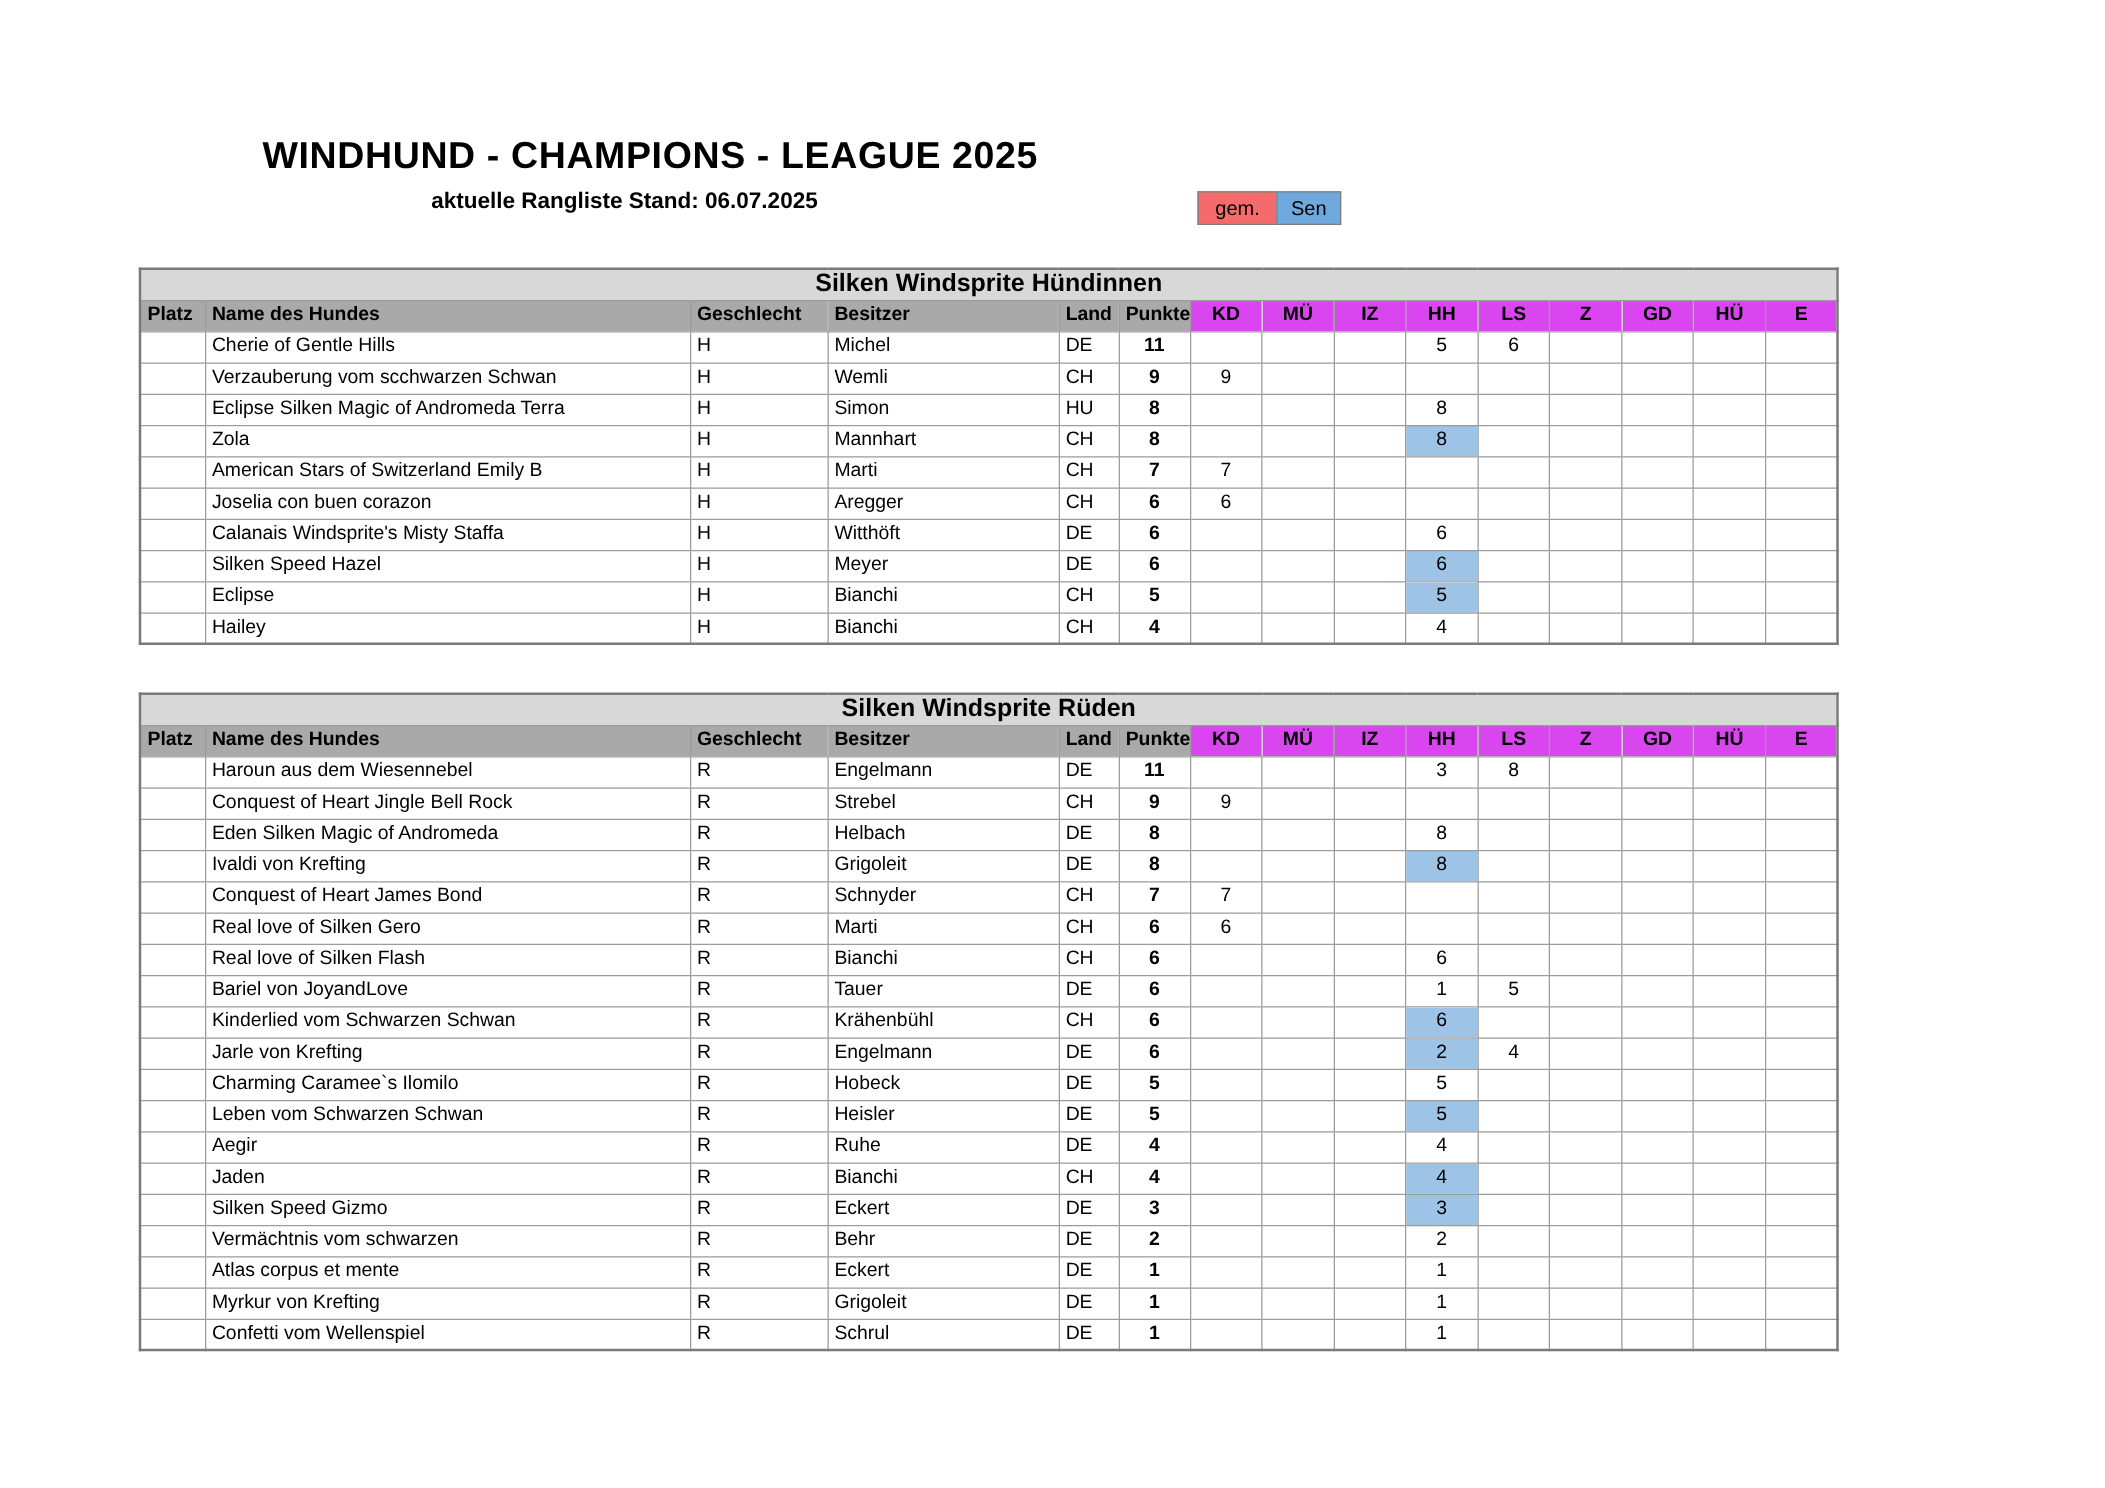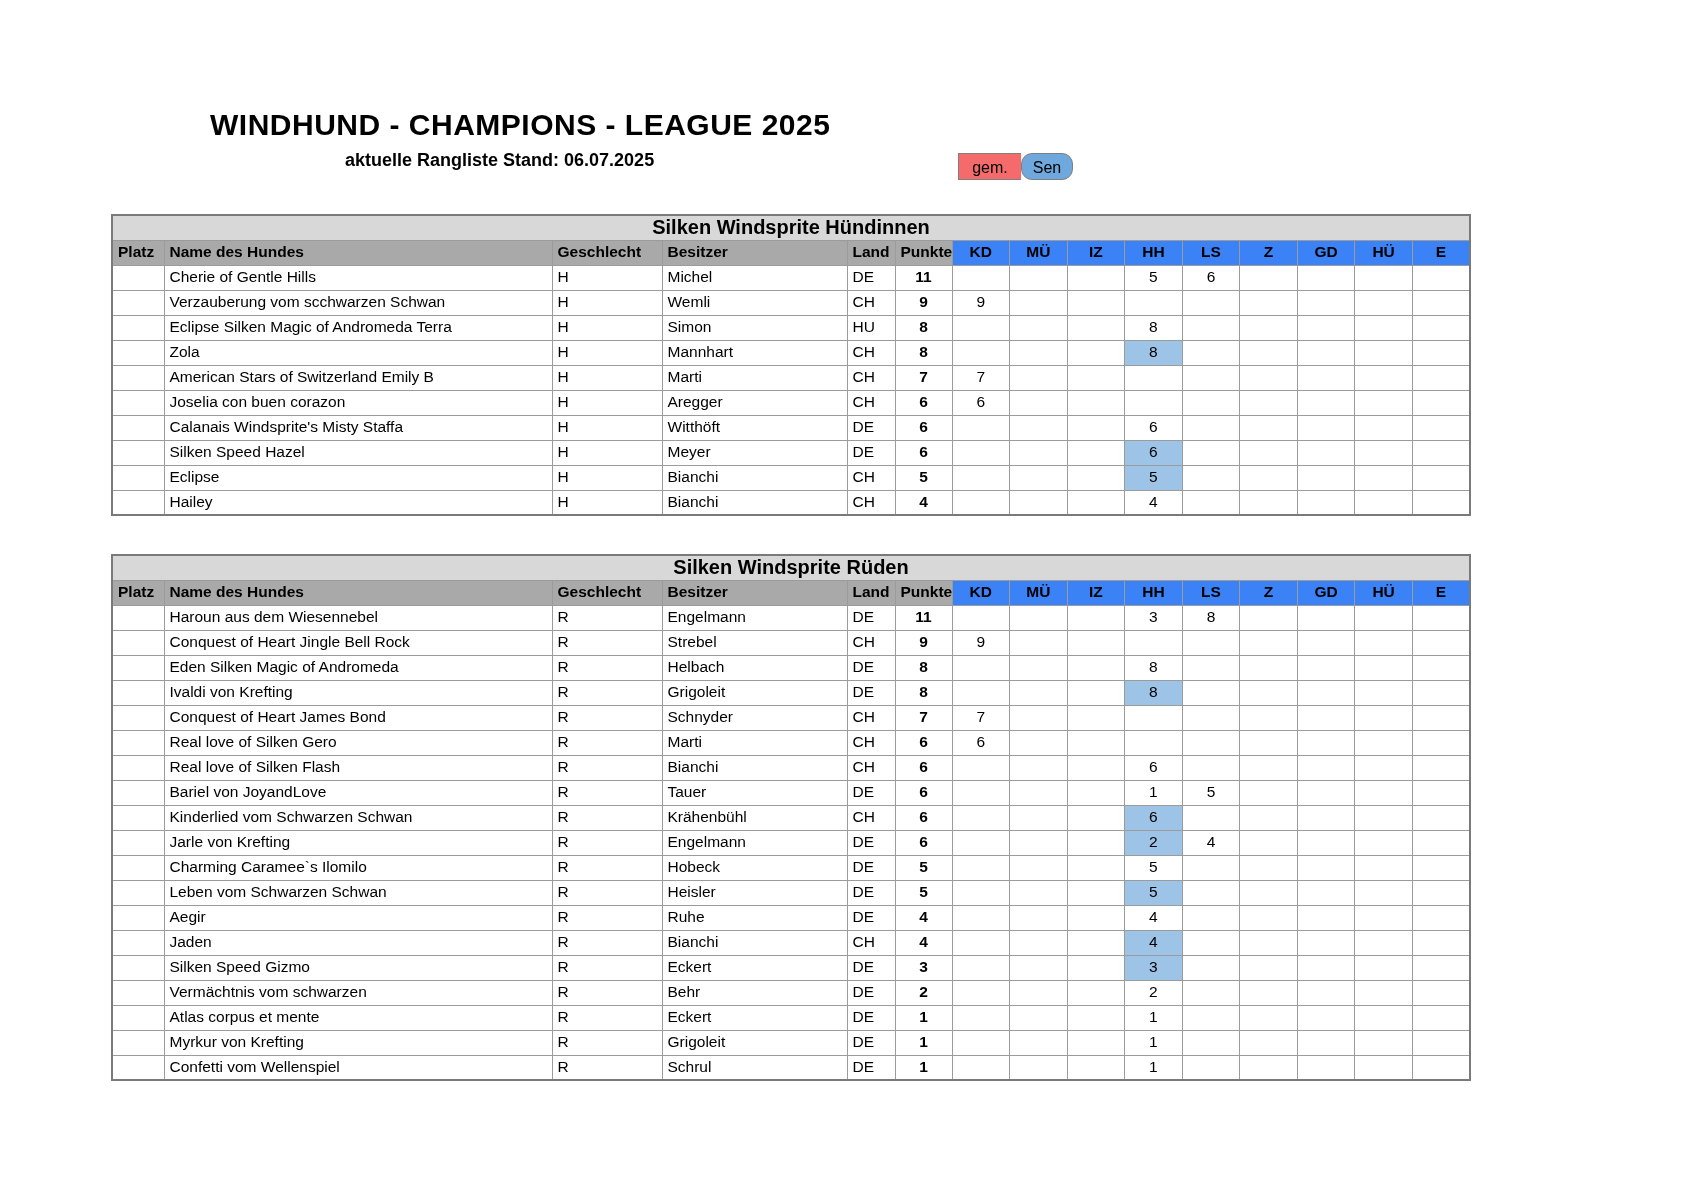--- a/index.html
+++ b/index.html
@@ -33,41 +33,41 @@
   table.ranking th, table.ranking td {
     border:1px solid #9b9b9b; padding:0 5px; height:25px;
     line-height:1.05; overflow:hidden; white-space:nowrap; box-sizing:border-box;
   }
   th.band-cell {
     background:#d8d8d8; font-size:20px; font-weight:bold; text-align:center;
     height:31px; border-bottom:1px solid #ffffff;
   }
   th.hcell { background:#a9a9a9; font-weight:bold; text-align:left; height:27px; }
   th.hcell.center { text-align:center; }
-  th.score-h { background:#3b82f6; font-weight:bold; text-align:center; height:27px; }
+  th.score-h { background:#d946ef; font-weight:bold; text-align:center; height:27px; }
   td.c-punkte { text-align:center; font-weight:bold; }
   td.c-score { text-align:center; }
   col.w-platz { width:52px; }
   col.w-name  { width:388px; }
   col.w-gesch { width:110px; }
   col.w-besitzer { width:185px; }
   col.w-land  { width:48px; }
   col.w-punkte{ width:57px; }
 </style>
 </head>
 <body>
 
 <div class="page">
 
   <h1 class="page-title">WINDHUND - CHAMPIONS - LEAGUE 2025</h1>
   <div class="page-subtitle">aktuelle Rangliste Stand: 06.07.2025</div>
 
   <div class="legend">
     <div class="legend-box legend-gem" style="background: rgb(245, 107, 107);">gem.</div>
-    <div class="legend-box legend-sen" style="background: rgb(111, 168, 220); border-radius: 11px;">Sen</div>
+    <div class="legend-box legend-sen" style="background: rgb(111, 168, 220);">Sen</div>
   </div>
 
   <div class="tbl-anchor" id="tbl-slot-0" style="top:214px">
   <table class="ranking">
     <colgroup>
       <col class="w-platz">
           <col class="w-name">
           <col class="w-gesch">
       <col class="w-besitzer">
           <col class="w-land">

